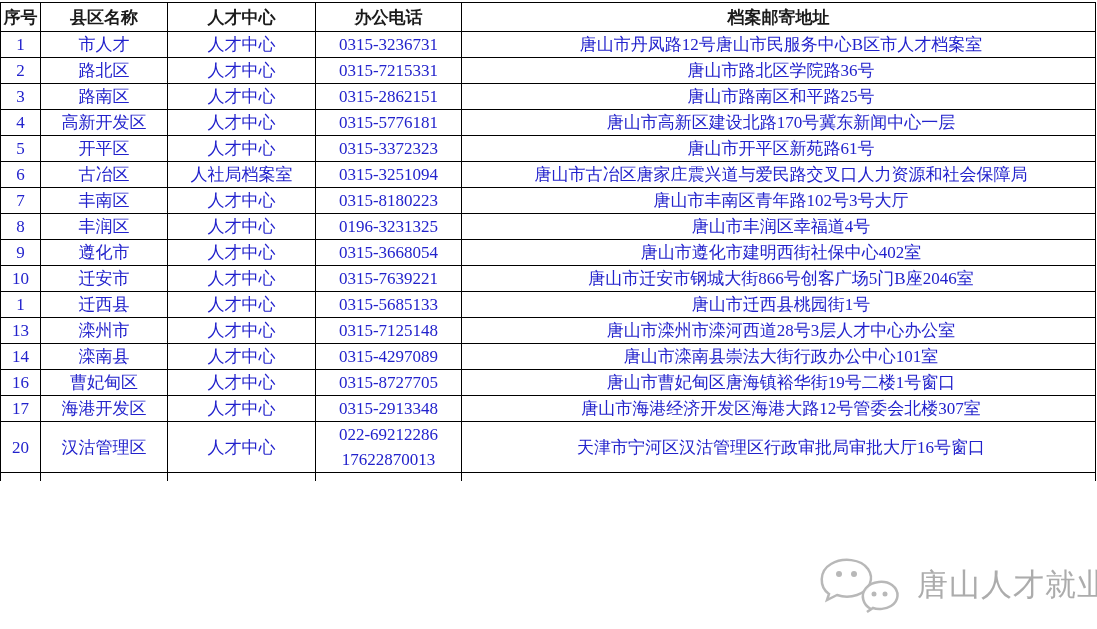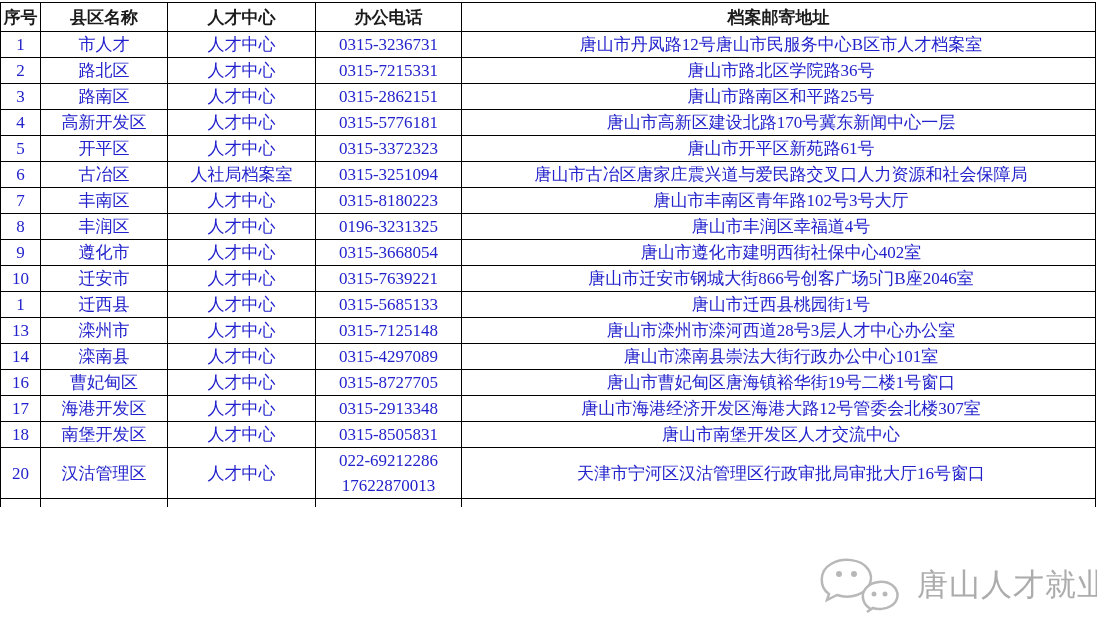--- a/index.html
+++ b/index.html
@@ -190,27 +190,20 @@
     <td class="c-addr">唐山市曹妃甸区唐海镇裕华街19号二楼1号窗口</td>
   </tr>
       <tr>
     <td class="c-no">17</td>
     <td class="c-district">海港开发区</td>
     <td class="c-dept">人才中心</td>
     <td class="c-phone">0315-2913348</td>
     <td class="c-addr">唐山市海港经济开发区海港大路12号管委会北楼307室</td>
   </tr>
       <tr>
-    <td class="c-no">18</td>
-    <td class="c-district">南堡开发区</td>
-    <td class="c-dept">人才中心</td>
-    <td class="c-phone">0315-8505831</td>
-    <td class="c-addr">唐山市南堡开发区人才交流中心</td>
-  </tr>
-      <tr>
     <td class="c-no">20</td>
     <td class="c-district">汉沽管理区</td>
     <td class="c-dept">人才中心</td>
     <td class="c-phone">022-69212286
 17622870013</td>
     <td class="c-addr">天津市宁河区汉沽管理区行政审批局审批大厅16号窗口</td>
   </tr>
     </tbody>
   <tfoot>
     <tr>

